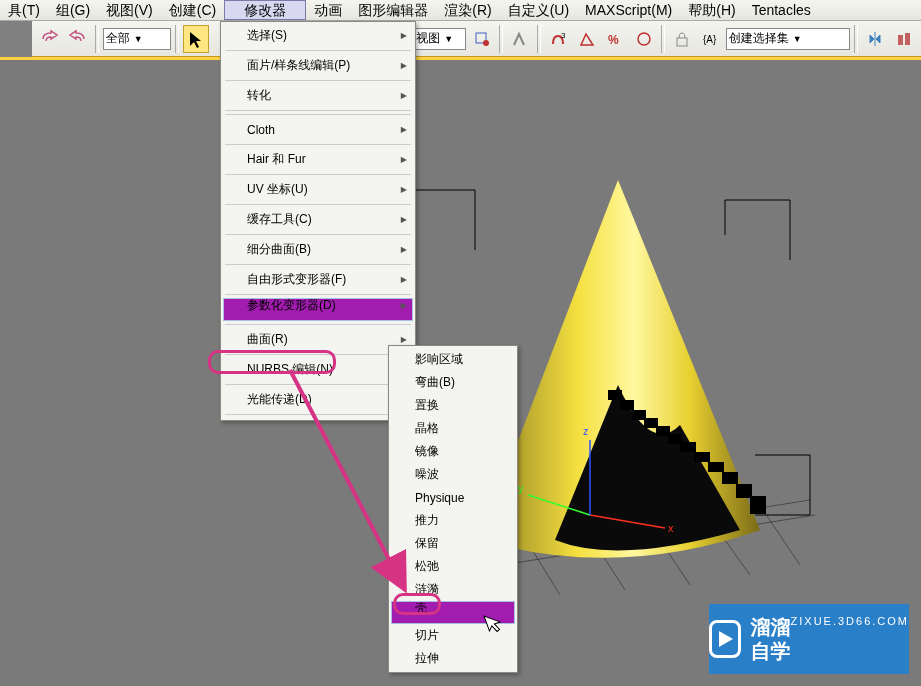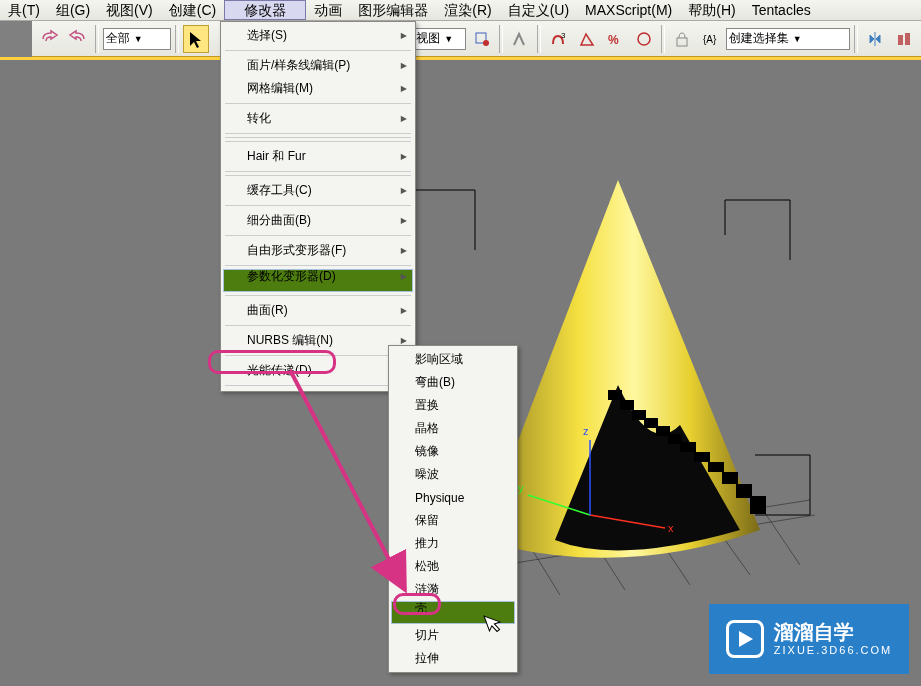--- a/index.html
+++ b/index.html
@@ -18,35 +18,35 @@
 
 .accent-line { height: 3px; background: #ffd040; }
 
 .viewport { position: absolute; left: 0; right: 0; top: 60px; bottom: 0; background: #7a7a7a; }
 
 .dropdown-menu { position: absolute; background: #f4f4f0; border: 1px solid #8a8a82; box-shadow: 2px 2px 4px rgba(0,0,0,.3); padding: 2px; }
 .menu1 { left: 192px; top: 21px; width: 196px; margin-left: 28px; }
 .menu2 { left: 388px; top: 345px; width: 130px; }
 .menu-item { display: flex; align-items: center; height: 23px; padding: 0 20px 0 24px; font-size: 12px; color: #000; position: relative; }
 .menu-item.has-sub::after { content: '▶'; position: absolute; right: 6px; font-size: 8px; color: #555; }
-.menu-item.hover { background: #4d7c0f; border: 1px solid #a8c0e0; padding: 0 19px 8px 23px; height: 23px; }
+.menu-item.hover { background: #a21caf; border: 1px solid #a8c0e0; padding: 0 19px 8px 23px; height: 23px; }
 .menu-item.hover.has-sub::after { right: 5px; }
 .menu-sep { height: 1px; margin: 3px 2px; background: #ccc; }
 .menu-highlight { border: 3px solid #d63384; border-radius: 10px; position: absolute; pointer-events: none; }
 .hl1 { left: 208px; top: 350px; width: 128px; height: 24px; }
 .hl2 { left: 393px; top: 593px; width: 48px; height: 22px; }
 
 .arrow-annotation { position: absolute; pointer-events: none; }
 
 .cursor-arrow { position: absolute; left: 485px; top: 612px; font-size: 18px; color: #000; transform: rotate(-20deg); pointer-events: none; }
 
 .watermark { position: absolute; right: 12px; bottom: 12px; width: 200px; height: 70px; background: #2a7fc9; display: flex; align-items: center; justify-content: center; gap: 10px; color: #fff; }
 .watermark .play { width: 38px; height: 38px; border: 3px solid #fff; border-radius: 8px; display: flex; align-items: center; justify-content: center; }
 .watermark .play::before { content: ''; width: 0; height: 0; border-left: 14px solid #fff; border-top: 8px solid transparent; border-bottom: 8px solid transparent; margin-left: 3px; }
-.watermark .txt { display: flex; flex-direction: column; line-height: 1.2; }
+.watermark .txt { display: flex; flex-direction: row; line-height: 1.2; }
 .watermark .title { font-size: 20px; font-weight: bold; }
 .watermark .sub { font-size: 11px; letter-spacing: 2px; }
 </style>
 </head>
 <body>
 
 <div class="menubar">
   <div class="menubar-item">具(T)</div>
   <div class="menubar-item">组(G)</div>
   <div class="menubar-item">视图(V)</div>
@@ -215,28 +215,29 @@
       <line x1="590" y1="455" x2="590" y2="380" stroke="#3050ff"></line>
         <text x="583" y="375" fill="#3050ff">z</text>
     </g>
   </svg>
 </div>
 
 <div class="dropdown-menu menu1">
   <div class="menu-item has-sub">选择(S)</div>
   <div class="menu-sep"></div>
   <div class="menu-item has-sub">面片/样条线编辑(P)</div>
-  <div class="menu-item has-sub">网格编辑(M)</div>
   <div class="menu-sep"></div>
   <div class="menu-item has-sub">转化</div>
   <div class="menu-sep"></div>
   <div class="menu-sep"></div>
+  <div class="menu-item has-sub">Cloth</div>
   <div class="menu-sep"></div>
   <div class="menu-item has-sub">Hair 和 Fur</div>
   <div class="menu-sep"></div>
+  <div class="menu-item has-sub">UV 坐标(U)</div>
   <div class="menu-sep"></div>
   <div class="menu-item has-sub">缓存工具(C)</div>
   <div class="menu-sep"></div>
   <div class="menu-item has-sub">细分曲面(B)</div>
   <div class="menu-sep"></div>
   <div class="menu-item has-sub">自由形式变形器(F)</div>
   <div class="menu-sep"></div>
   <div class="menu-item has-sub hover">参数化变形器(D)</div>
   <div class="menu-sep"></div>
   <div class="menu-item has-sub">曲面(R)</div>
@@ -248,22 +249,22 @@
 </div>
 
 <div class="dropdown-menu menu2">
   <div class="menu-item">影响区域</div>
   <div class="menu-item">弯曲(B)</div>
   <div class="menu-item">置换</div>
   <div class="menu-item">晶格</div>
   <div class="menu-item">镜像</div>
   <div class="menu-item">噪波</div>
   <div class="menu-item">Physique</div>
+  <div class="menu-item">推力</div>
   <div class="menu-item">保留</div>
-  <div class="menu-item">推力</div>
   <div class="menu-item">松弛</div>
   <div class="menu-item">涟漪</div>
   <div class="menu-item hover">壳</div>
   <div class="menu-item">切片</div>
   <div class="menu-item">拉伸</div>
 
 </div>
 
 <div class="menu-highlight hl1"></div>
 <div class="menu-highlight hl2"></div>

